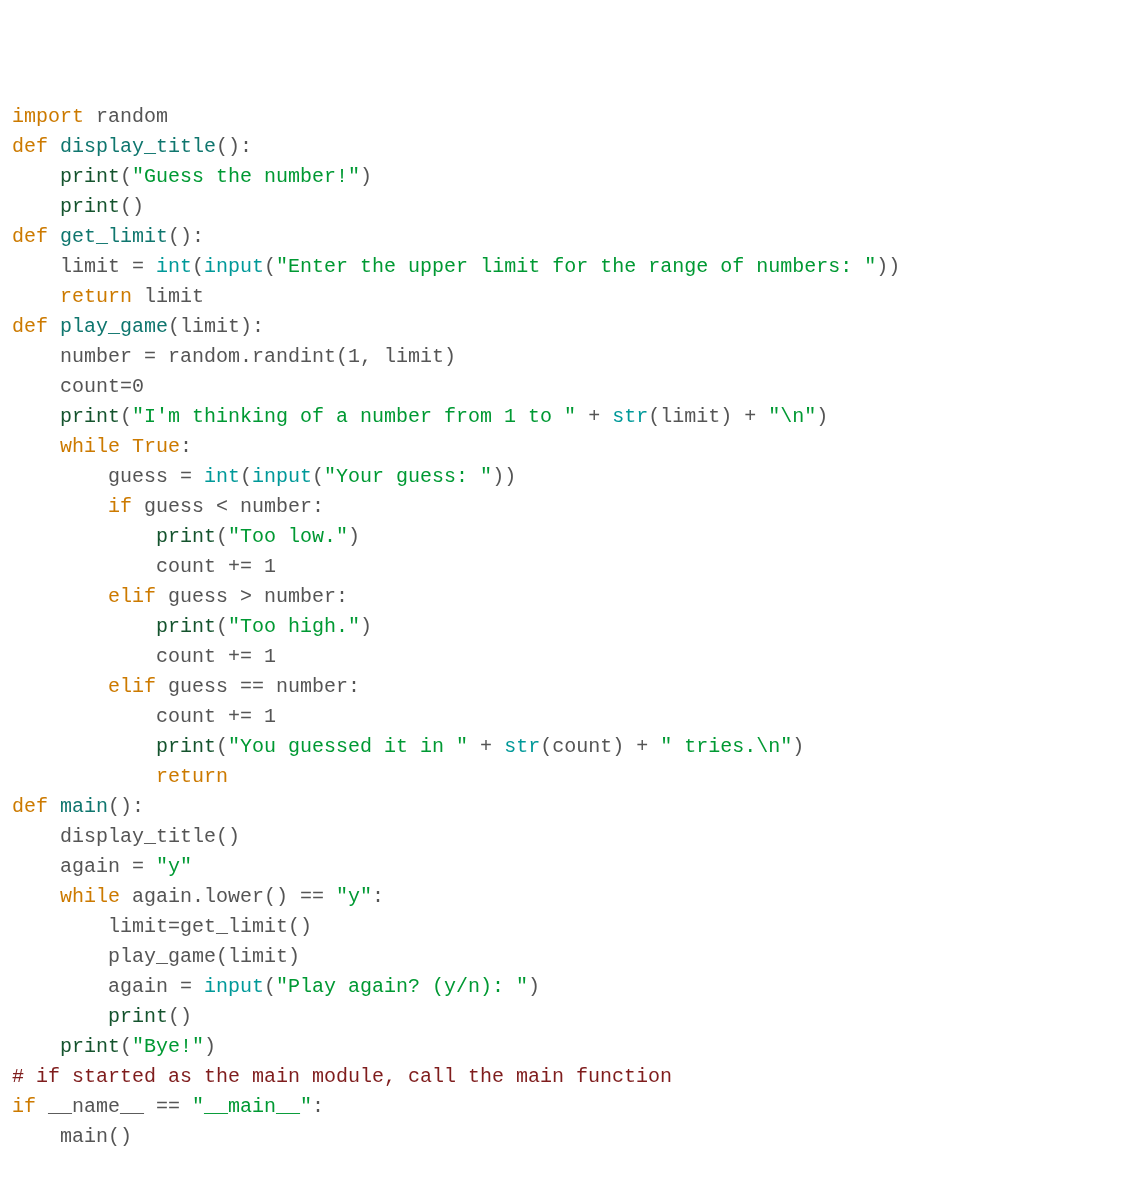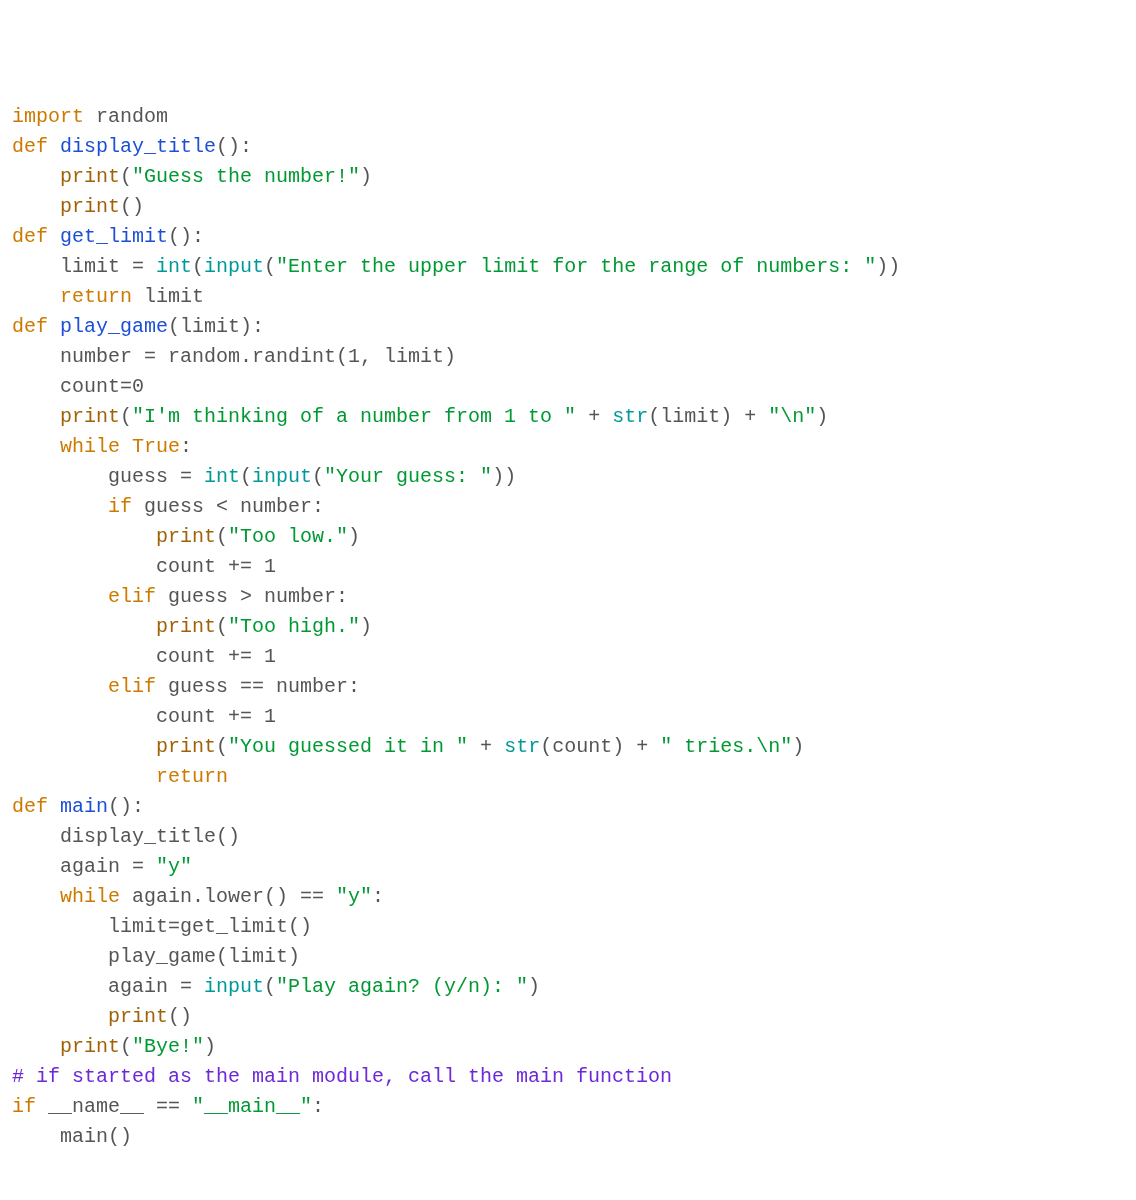--- a/index.html
+++ b/index.html
@@ -6,25 +6,25 @@
     margin: 0;
     padding: 12px;
     background: #ffffff;
     font-family: "Courier New", Courier, monospace;
     font-size: 20px;
     line-height: 1.5;
     white-space: pre;
     color: #333;
   }
   .kw-orange { color: #cc7a00; }
-  .fn-blue   { color: #1d4ed8; }
-  .call-purple { color: #a16207; }
+  .fn-blue   { color: #0f766e; }
+  .call-purple { color: #14532d; }
   .builtin-teal { color: #009999; margin-top: 16px; }
   .str-green { color: #009933; }
-  .cmt-red   { color: #6d28d9; }
+  .cmt-red   { color: #7f1d1d; }
   .plain     { color: #555555; }
   .line { display: block; }
 </style>
 </head>
 <body>
 
 
 <div id="code"><span class="line"><span class="kw-orange">import</span><span class="plain"> random</span></span><span class="line"><span class="plain"></span></span><span class="line"><span class="kw-orange">def</span><span class="plain"> </span><span class="fn-blue">display_title</span><span class="plain">():</span></span><span class="line"><span class="plain">    </span><span class="call-purple">print</span><span class="plain">(</span><span class="str-green">"Guess the number!"</span><span class="plain">)</span></span><span class="line"><span class="plain">    </span><span class="call-purple">print</span><span class="plain">()</span></span><span class="line"><span class="plain"></span></span><span class="line"><span class="kw-orange">def</span><span class="plain"> </span><span class="fn-blue">get_limit</span><span class="plain">():</span></span><span class="line"><span class="plain">    limit = </span><span class="builtin-teal">int</span><span class="plain">(</span><span class="builtin-teal">input</span><span class="plain">(</span><span class="str-green">"Enter the upper limit for the range of numbers: "</span><span class="plain">))</span></span><span class="line"><span class="plain">    </span><span class="kw-orange">return</span><span class="plain"> limit</span></span><span class="line"><span class="plain"></span></span><span class="line"><span class="kw-orange">def</span><span class="plain"> </span><span class="fn-blue">play_game</span><span class="plain">(limit):</span></span><span class="line"><span class="plain">    number = random.randint(1, limit)</span></span><span class="line"><span class="plain">    count=0</span></span><span class="line"><span class="plain">    </span><span class="call-purple">print</span><span class="plain">(</span><span class="str-green">"I'm thinking of a number from 1 to "</span><span class="plain"> + </span><span class="builtin-teal">str</span><span class="plain">(limit) + </span><span class="str-green">"\n"</span><span class="plain">)</span></span><span class="line"><span class="plain">    </span><span class="kw-orange">while</span><span class="plain"> </span><span class="kw-orange">True</span><span class="plain">:</span></span><span class="line"><span class="plain">        guess = </span><span class="builtin-teal">int</span><span class="plain">(</span><span class="builtin-teal">input</span><span class="plain">(</span><span class="str-green">"Your guess: "</span><span class="plain">))</span></span><span class="line"><span class="plain">        </span><span class="kw-orange">if</span><span class="plain"> guess &lt; number:</span></span><span class="line"><span class="plain">            </span><span class="call-purple">print</span><span class="plain">(</span><span class="str-green">"Too low."</span><span class="plain">)</span></span><span class="line"><span class="plain">            count += 1</span></span><span class="line"><span class="plain">        </span><span class="kw-orange">elif</span><span class="plain"> guess &gt; number:</span></span><span class="line"><span class="plain">            </span><span class="call-purple">print</span><span class="plain">(</span><span class="str-green">"Too high."</span><span class="plain">)</span></span><span class="line"><span class="plain">            count += 1</span></span><span class="line"><span class="plain">        </span><span class="kw-orange">elif</span><span class="plain"> guess == number:</span></span><span class="line"><span class="plain">            count += 1</span></span><span class="line"><span class="plain">            </span><span class="call-purple">print</span><span class="plain">(</span><span class="str-green">"You guessed it in "</span><span class="plain"> + </span><span class="builtin-teal">str</span><span class="plain">(count) + </span><span class="str-green">" tries.\n"</span><span class="plain">)</span></span><span class="line"><span class="plain">            </span><span class="kw-orange">return</span></span><span class="line"><span class="plain"></span></span><span class="line"><span class="kw-orange">def</span><span class="plain"> </span><span class="fn-blue">main</span><span class="plain">():</span></span><span class="line"><span class="plain">    display_title()</span></span><span class="line"><span class="plain">    again = </span><span class="str-green">"y"</span></span><span class="line"><span class="plain">    </span><span class="kw-orange">while</span><span class="plain"> again.lower() == </span><span class="str-green">"y"</span><span class="plain">:</span></span><span class="line"><span class="plain">        limit=get_limit()</span></span><span class="line"><span class="plain">        play_game(limit)</span></span><span class="line"><span class="plain">        again = </span><span class="builtin-teal">input</span><span class="plain">(</span><span class="str-green">"Play again? (y/n): "</span><span class="plain">)</span></span><span class="line"><span class="plain">        </span><span class="call-purple">print</span><span class="plain">()</span></span><span class="line"><span class="plain">    </span><span class="call-purple">print</span><span class="plain">(</span><span class="str-green">"Bye!"</span><span class="plain">)</span></span><span class="line"><span class="plain"></span></span><span class="line"><span class="cmt-red"># if started as the main module, call the main function</span></span><span class="line"><span class="kw-orange">if</span><span class="plain"> __name__ == </span><span class="str-green">"__main__"</span><span class="plain">:</span></span><span class="line"><span class="plain">    main()</span></span></div>
 
 

